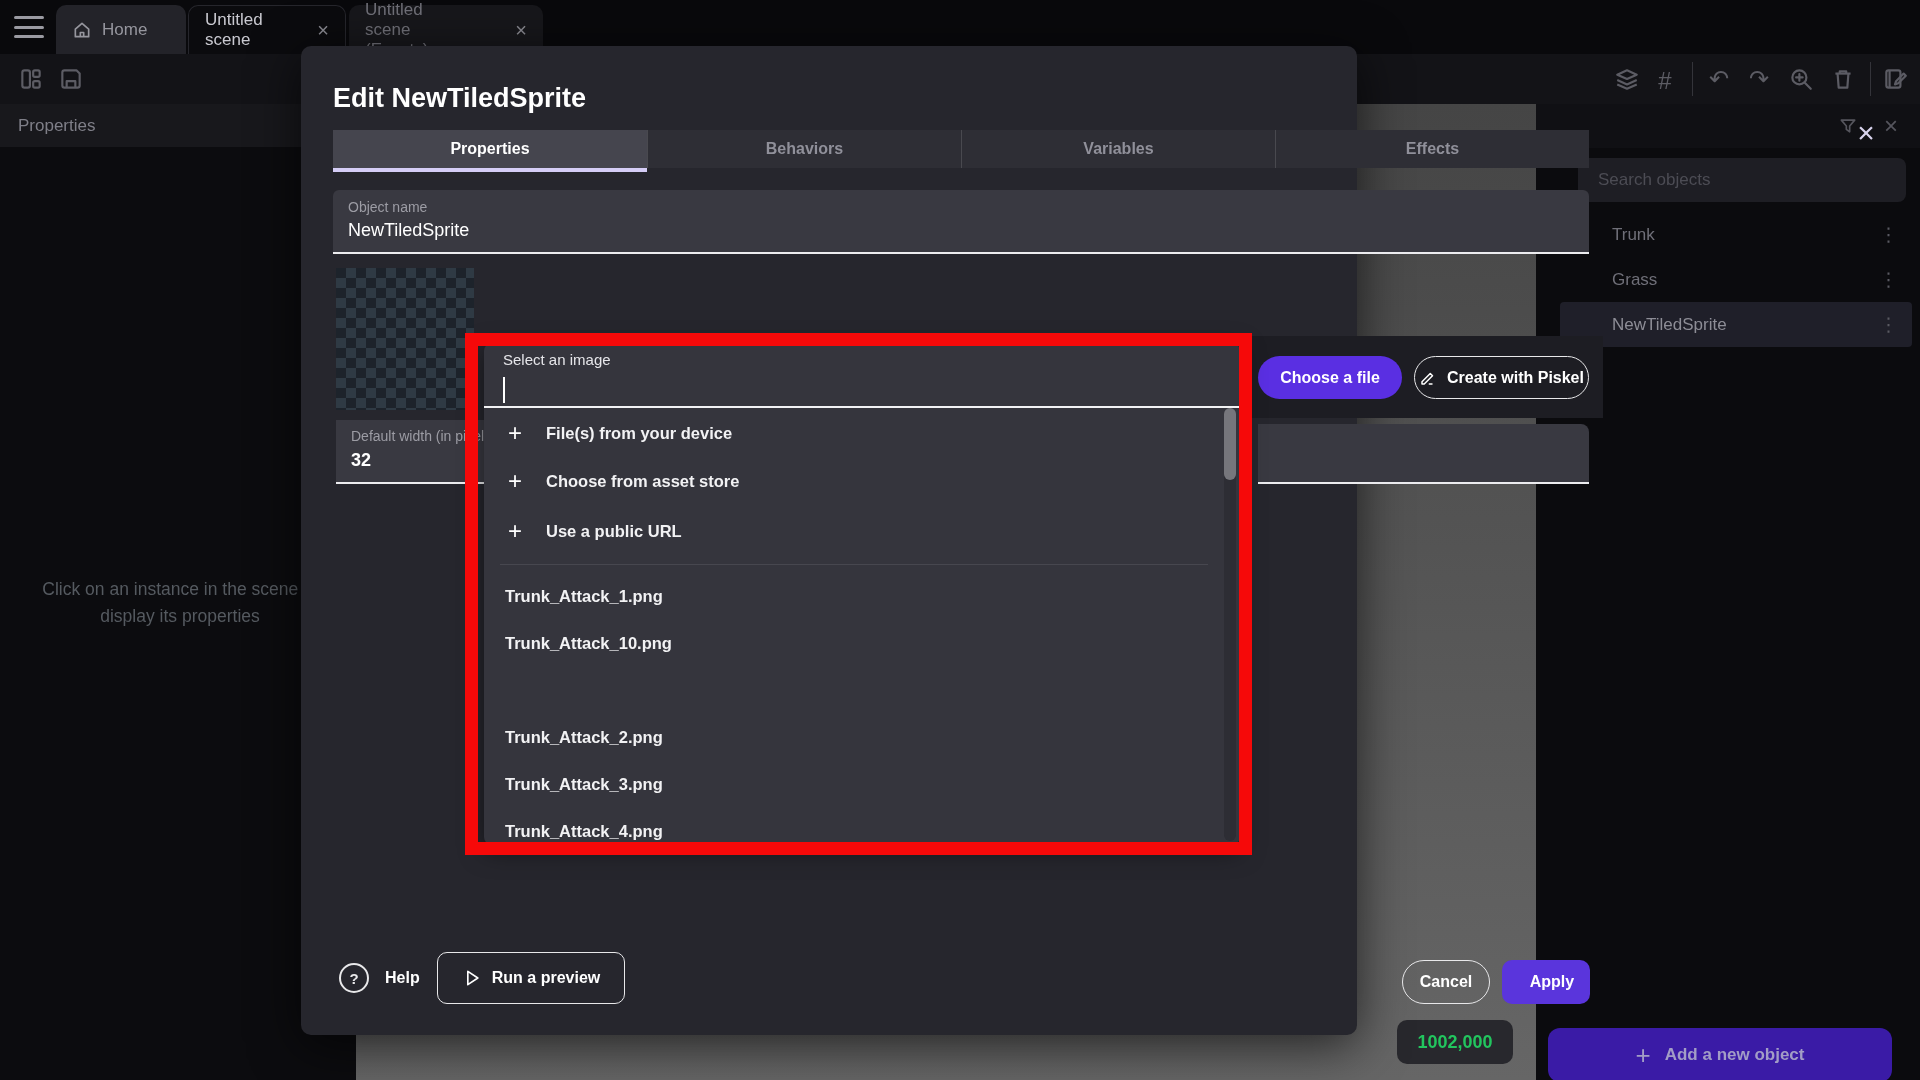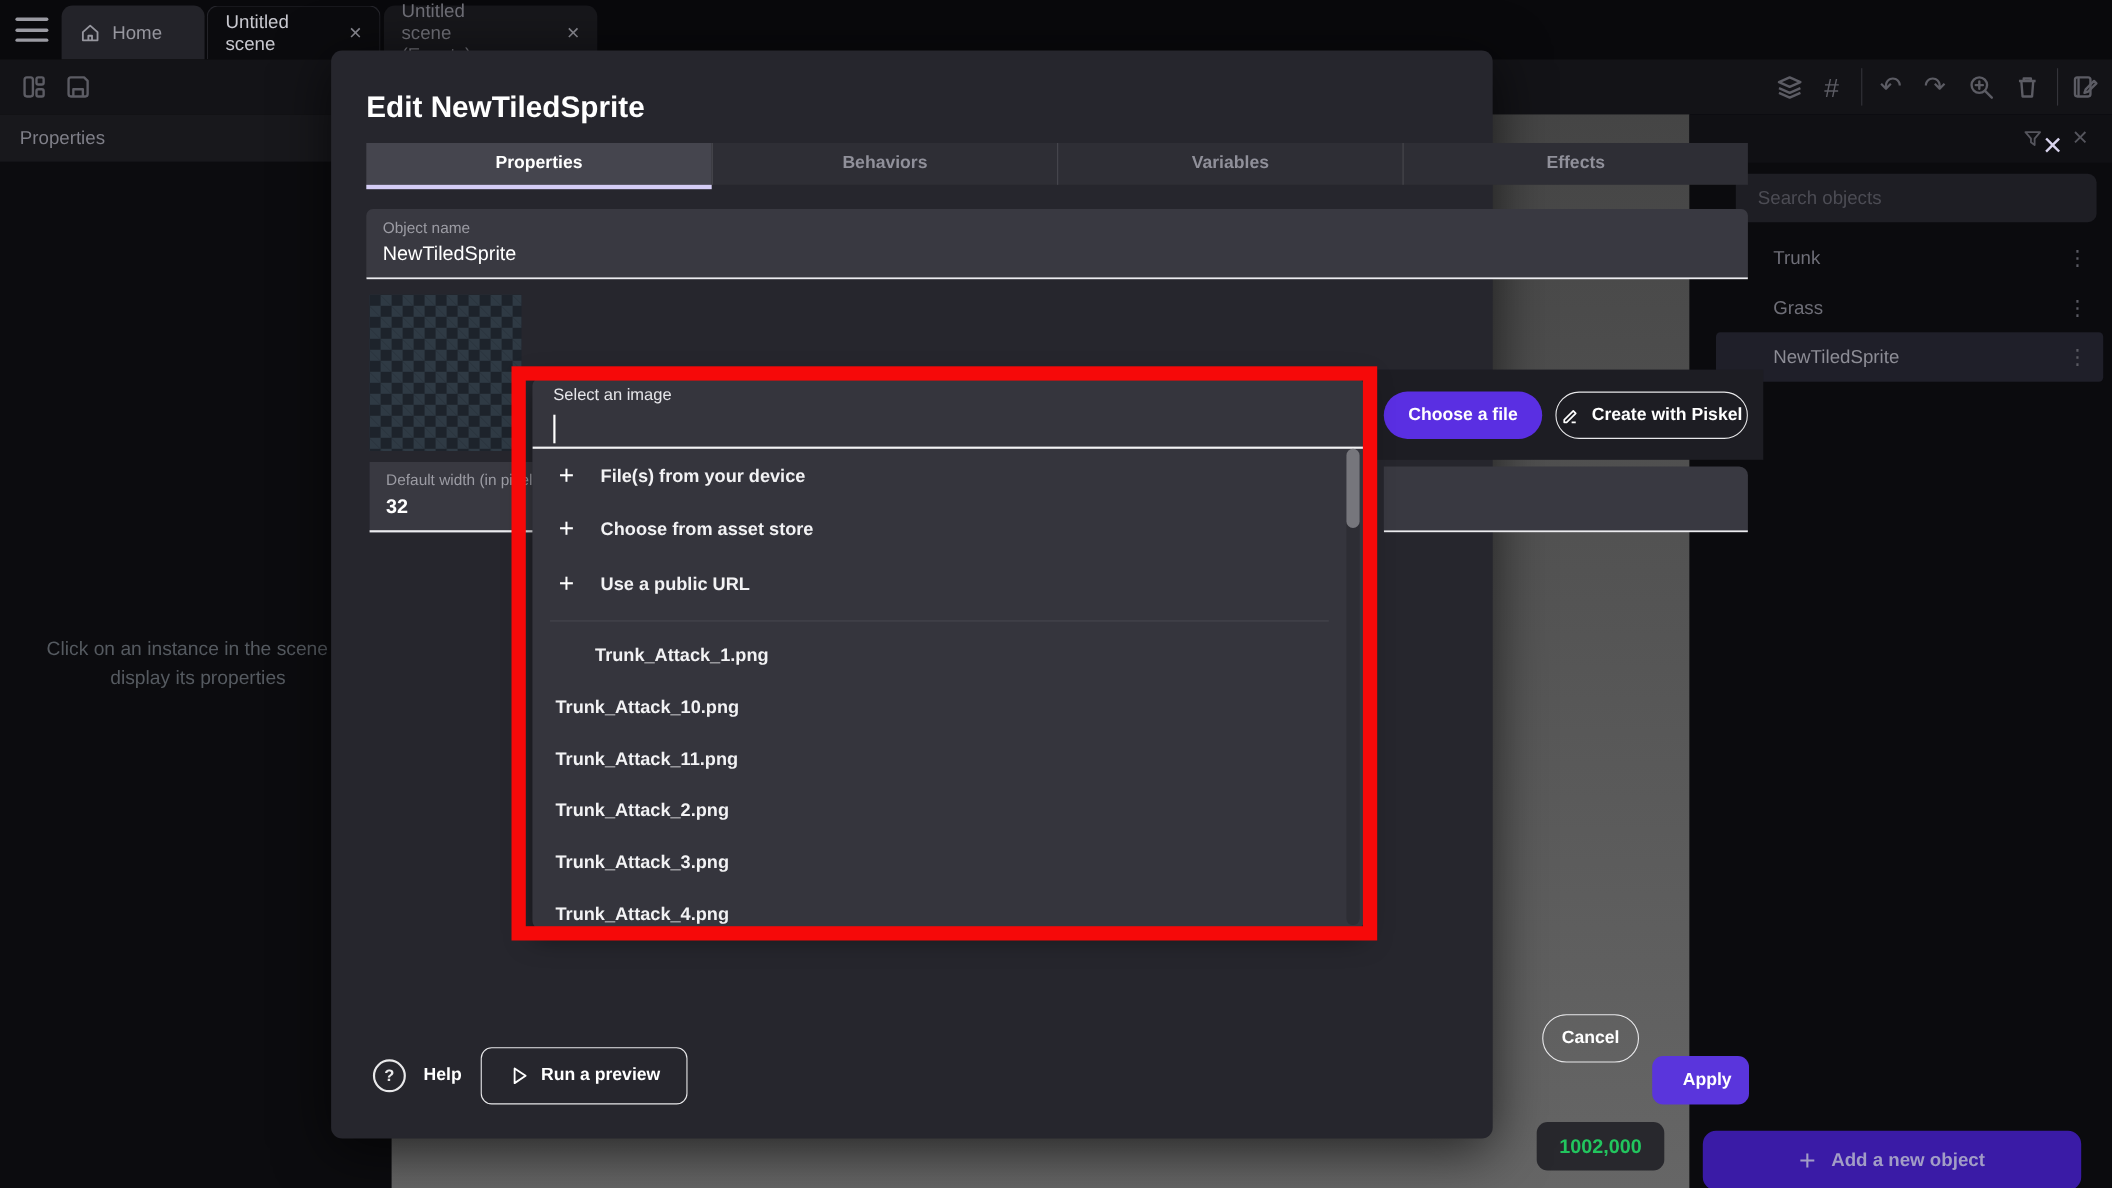--- a/index.html
+++ b/index.html
@@ -97,21 +97,21 @@
 
   
   .red-rect{left:164px;top:287px;width:787px;height:522px;border:13px solid #f60909;box-sizing:border-box;z-index:60;pointer-events:none;}
 
   
   .help{left:38px;top:906px;height:52px;display:flex;align-items:center;gap:16px;color:#ffffff;cursor:pointer;}
   .q-circle{width:26px;height:26px;border:2px solid #e8e8ea;border-radius:50%;display:flex;align-items:center;justify-content:center;
     font-size:15px;font-weight:bold;color:#e8e8ea;}
   .help-label{font-size:16px;font-weight:bold;}
   .run-preview{left:136px;top:906px;width:188px;height:52px;border-radius:10px;}
-  .cancel{left:1101px;top:876px;width:88px;height:44px;}
+  .cancel{left:1101px;top:914px;width:88px;height:44px;}
   .apply{left:1201px;top:914px;width:88px;height:44px;background:#5a35dc;border-radius:10px;padding-left:12px;}
 
   svg{display:block;}
 </style>
 </head>
 <body>
 
 <div class="abs topbar">
   <div class="abs hamburger">
       <span></span>
@@ -285,23 +285,22 @@
       <span class="plus">+</span>
       <span>Choose from asset store</span>
     </div>
     <div class="abs dd-action" style="top:164px;">
       <span class="plus">+</span>
       <span>Use a public URL</span>
     </div>
 
     <div class="abs dd-divider"></div>
 
-    <div class="abs dd-file" style="top:230px;margin-left:36px;">Trunk_Attack_1.png</div>
+    <div class="abs dd-file" style="top:230px;">Trunk_Attack_1.png</div>
     <div class="abs dd-file" style="top:277px;">Trunk_Attack_10.png</div>
-    <div class="abs dd-file" style="top:324px;">Trunk_Attack_11.png</div>
     <div class="abs dd-file" style="top:371px;">Trunk_Attack_2.png</div>
     <div class="abs dd-file" style="top:418px;">Trunk_Attack_3.png</div>
     <div class="abs dd-file" style="top:465px;">Trunk_Attack_4.png</div>
 
     <div class="abs dd-track"></div>
     <div class="abs dd-thumbbar"></div>
   </div>
 
   <div class="abs red-rect"></div>
 

